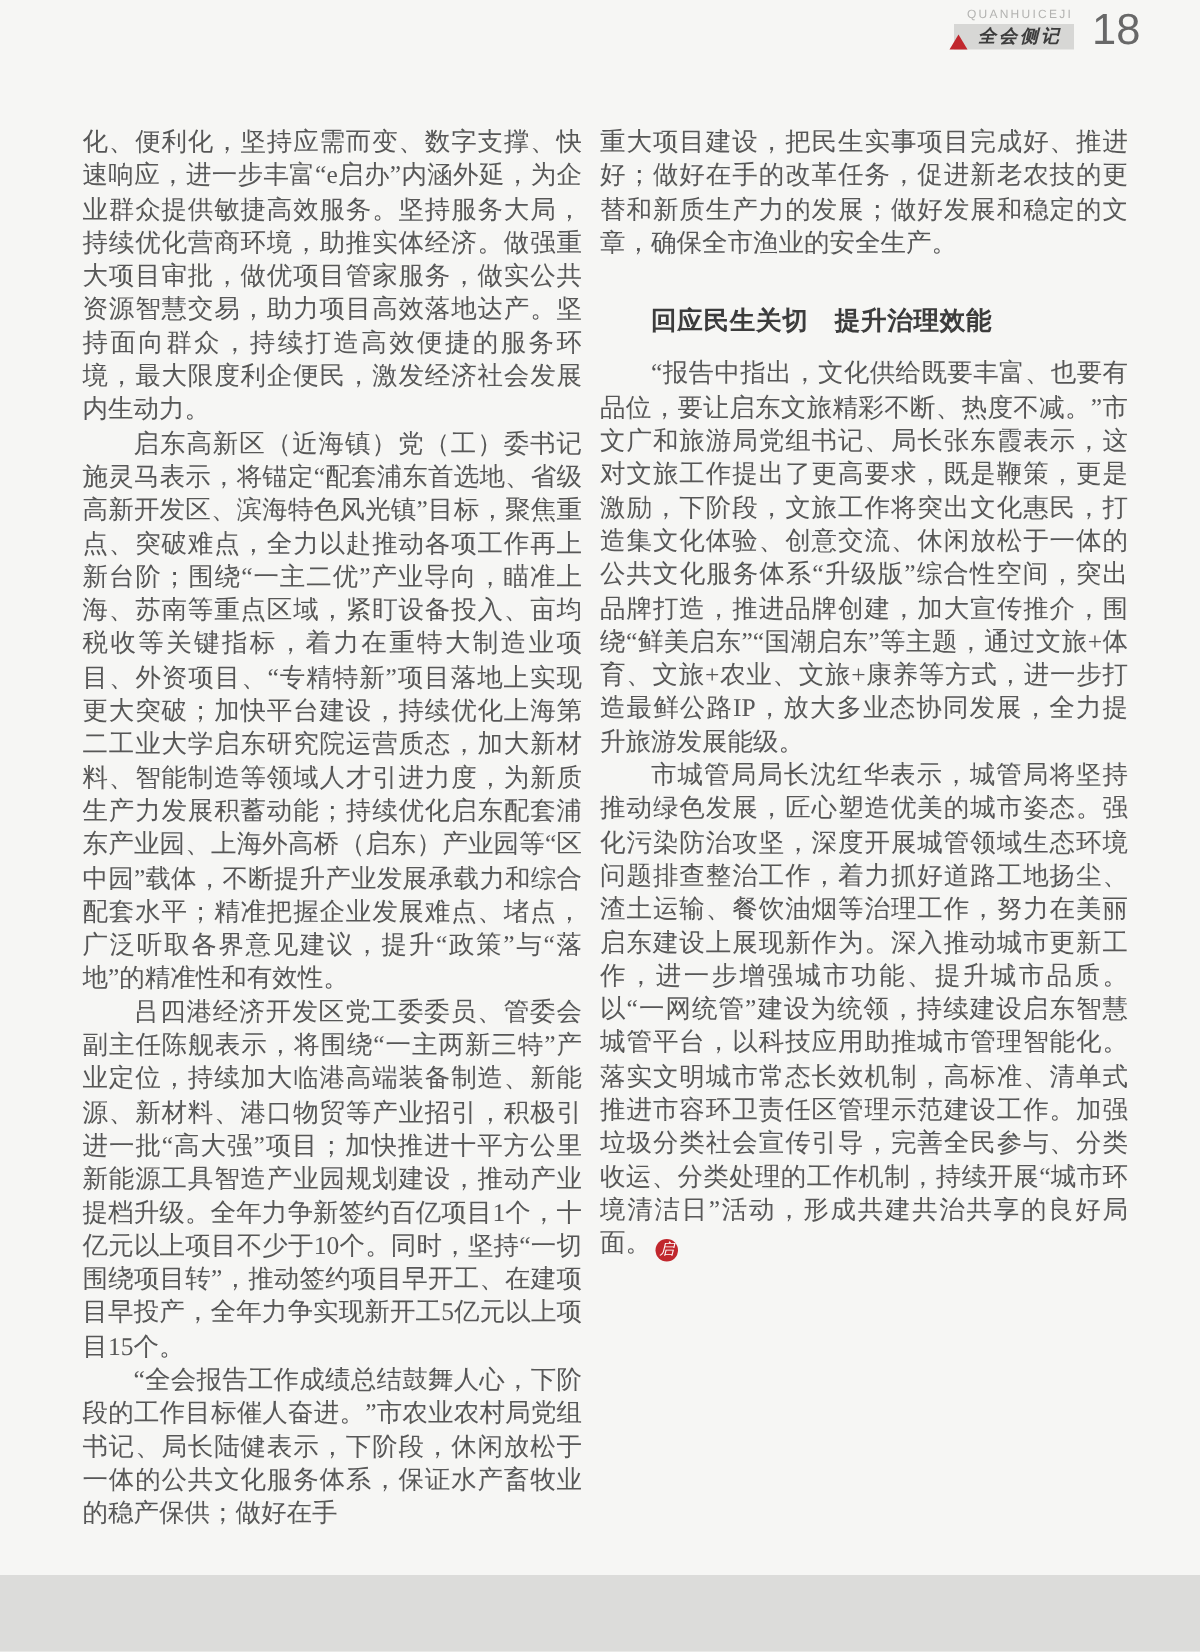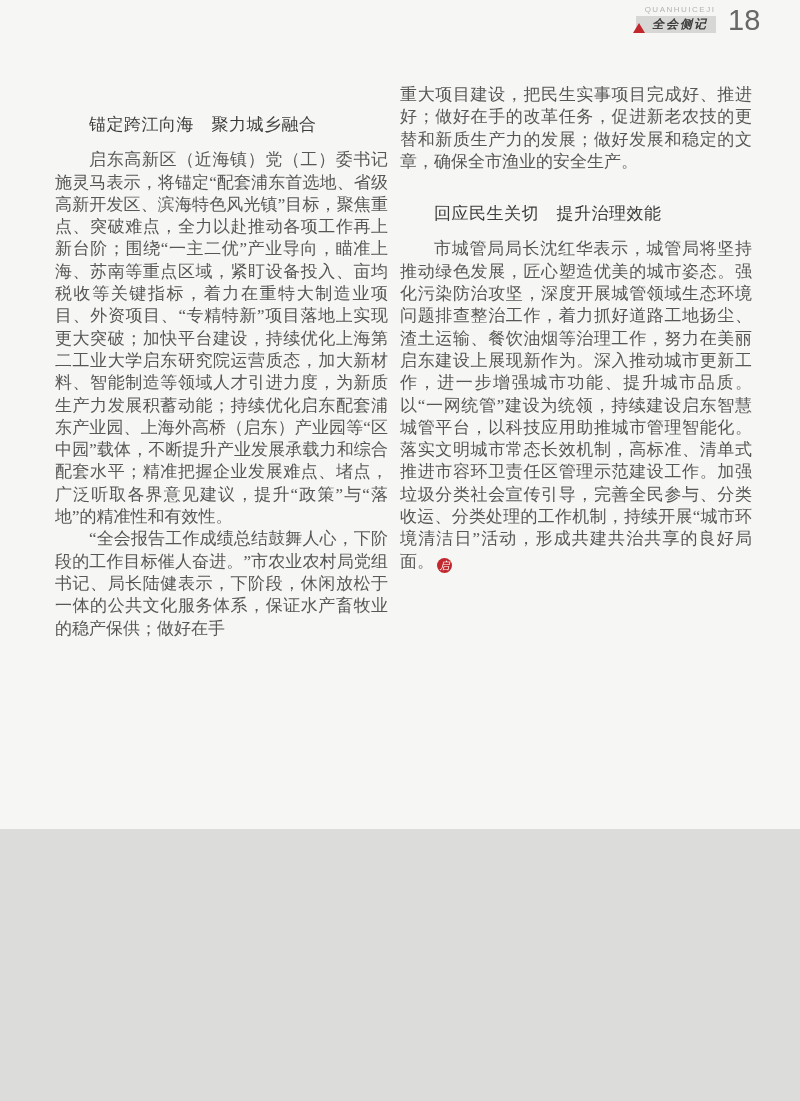--- a/index.html
+++ b/index.html
@@ -1,18 +1,18 @@
 <!DOCTYPE html>
 <html><head>
 <meta charset="utf-8">
 <style>
   html,body{margin:0;padding:0;background:#dcdcda;}
   .page{
     position:relative;
-    width:800px;height:829px;
+    width:800px;height:1050px;
     margin:0 auto;
     background:#f6f6f4;
     overflow:hidden;
     font-family:"Liberation Serif","DejaVu Serif",serif;
     color:#575757;
   }
   
   .header-pinyin{
     position:absolute;top:5px;left:640px;width:80px;
     text-align:center;
@@ -47,21 +47,21 @@
     position:absolute;top:84px;
     font-size:17px;line-height:22.3px;
     text-align:justify;
   }
   .col-left{left:55px;width:333px;}
   .col-right{left:400px;width:352px;}
   .col p{margin:0;text-indent:2em;}
   .col p.cont{text-indent:0;}
   .col h3{
     font-family:"Liberation Sans","DejaVu Sans",sans-serif;
-    font-size:17px;font-weight:normal;color:#3c3c3c;
+    font-size:17px;font-weight:bold;color:#3c3c3c;
     letter-spacing:0.5px;
     margin:30px 0 13px 0;
     text-indent:2em;text-align:left;
   }
   
   .end-seal{
     display:inline-block;
     width:15px;height:15px;border-radius:50%;
     background:#c1272d;color:#fff;
     font-size:10px;line-height:15px;text-align:center;
@@ -88,27 +88,29 @@
 <div class="page">
 
   <div class="header-pinyin">QUANHUICEJI</div>
   <div class="section-box">
     <span class="red-triangle"></span>
     <span class="section-title">全会侧记</span>
   </div>
   <div class="page-number">18</div>
 
   <div class="col col-left">
-    <h3>锚定跨江向海　聚力城乡融合</h3>
+    <p class="cont">化、便利化，坚持应需而变、数字支撑、快速响应，进一步丰富“e启办”内涵外延，为企业群众提供敏捷高效服务。坚持服务大局，持续优化营商环境，助推实体经济。做强重大项目审批，做优项目管家服务，做实公共资源智慧交易，助力项目高效落地达产。坚持面向群众，持续打造高效便捷的服务环境，最大限度利企便民，激发经济社会发展内生动力。</p>
     <p>启东高新区（近海镇）党（工）委书记施灵马表示，将锚定“配套浦东首选地、省级高新开发区、滨海特色风光镇”目标，聚焦重点、突破难点，全力以赴推动各项工作再上新台阶；围绕“一主二优”产业导向，瞄准上海、苏南等重点区域，紧盯设备投入、亩均税收等关键指标，着力在重特大制造业项目、外资项目、“专精特新”项目落地上实现更大突破；加快平台建设，持续优化上海第二工业大学启东研究院运营质态，加大新材料、智能制造等领域人才引进力度，为新质生产力发展积蓄动能；持续优化启东配套浦东产业园、上海外高桥（启东）产业园等“区中园”载体，不断提升产业发展承载力和综合配套水平；精准把握企业发展难点、堵点，广泛听取各界意见建议，提升“政策”与“落地”的精准性和有效性。</p>
+    <p>吕四港经济开发区党工委委员、管委会副主任陈舰表示，将围绕“一主两新三特”产业定位，持续加大临港高端装备制造、新能源、新材料、港口物贸等产业招引，积极引进一批“高大强”项目；加快推进十平方公里新能源工具智造产业园规划建设，推动产业提档升级。全年力争新签约百亿项目1个，十亿元以上项目不少于10个。同时，坚持“一切围绕项目转”，推动签约项目早开工、在建项目早投产，全年力争实现新开工5亿元以上项目15个。</p>
     <p>“全会报告工作成绩总结鼓舞人心，下阶段的工作目标催人奋进。”市农业农村局党组书记、局长陆健表示，下阶段，休闲放松于一体的公共文化服务体系，保证水产畜牧业的稳产保供；做好在手</p>
   </div>
 
   <div class="col col-right">
     <p class="cont">重大项目建设，把民生实事项目完成好、推进好；做好在手的改革任务，促进新老农技的更替和新质生产力的发展；做好发展和稳定的文章，确保全市渔业的安全生产。</p>
     <h3>回应民生关切　提升治理效能</h3>
+    <p>“报告中指出，文化供给既要丰富、也要有品位，要让启东文旅精彩不断、热度不减。”市文广和旅游局党组书记、局长张东霞表示，这对文旅工作提出了更高要求，既是鞭策，更是激励，下阶段，文旅工作将突出文化惠民，打造集文化体验、创意交流、休闲放松于一体的公共文化服务体系“升级版”综合性空间，突出品牌打造，推进品牌创建，加大宣传推介，围绕“鲜美启东”“国潮启东”等主题，通过文旅+体育、文旅+农业、文旅+康养等方式，进一步打造最鲜公路IP，放大多业态协同发展，全力提升旅游发展能级。</p>
     <p>
       <span>市城管局局长沈红华表示，城管局将坚持推动绿色发展，匠心塑造优美的城市姿态。强化污染防治攻坚，深度开展城管领域生态环境问题排查整治工作，着力抓好道路工地扬尘、渣土运输、餐饮油烟等治理工作，努力在美丽启东建设上展现新作为。深入推动城市更新工作，进一步增强城市功能、提升城市品质。以“一网统管”建设为统领，持续建设启东智慧城管平台，以科技应用助推城市管理智能化。落实文明城市常态长效机制，高标准、清单式推进市容环卫责任区管理示范建设工作。加强垃圾分类社会宣传引导，完善全民参与、分类收运、分类处理的工作机制，持续开展“城市环境清洁日”活动，形成共建共治共享的良好局面。</span><span class="end-seal">启</span>
     </p>
   </div>
 
 
 </div>
 
 </body></html>

